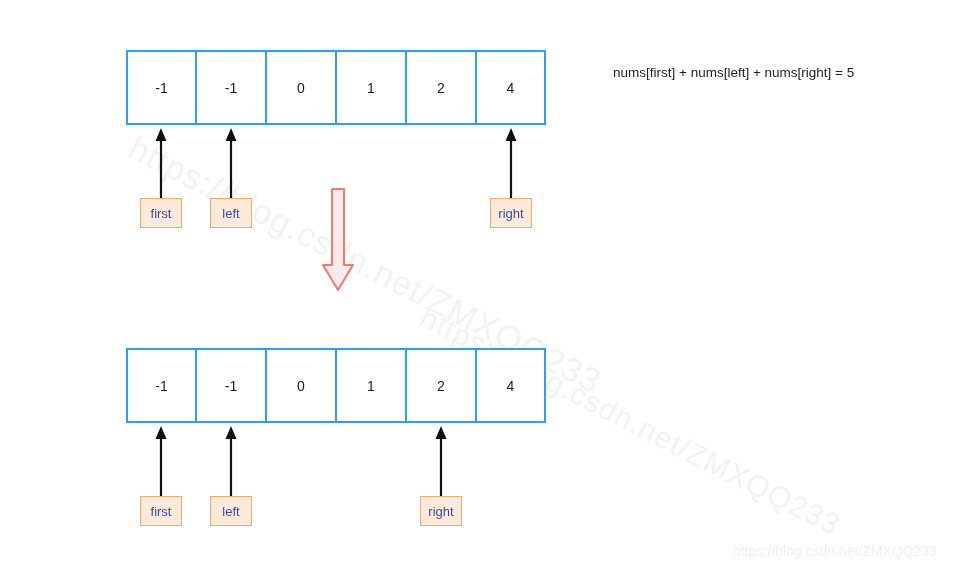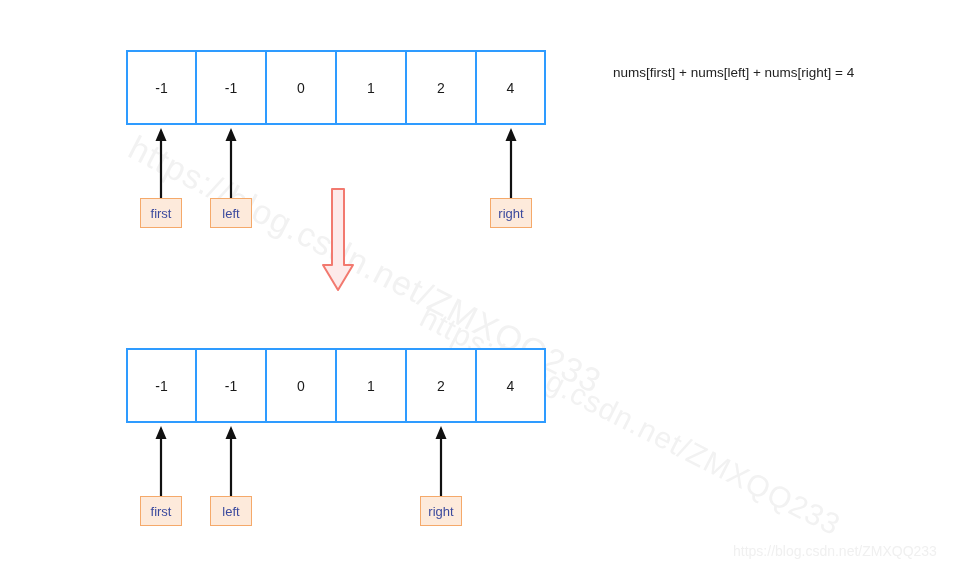--- a/index.html
+++ b/index.html
@@ -184,18 +184,18 @@
       <div class="ptr-label" style="top: 496px; left: 210px;">left</div>
       <div class="ptr-arrow" style="left: 434px; top: 426px;">
         <svg width="14" height="74" viewBox="0 0 14 74">
           <path d="M7 0 L12.5 13 L8.1 13 L8.1 74 L5.9 74 L5.9 13 L1.5 13 Z" fill="#111111"></path>
         </svg>
       </div>
       <div class="ptr-label" style="top: 496px; left: 420px;">right</div>
     </div>
 
   <div class="annotation">
-    <div class="line1">nums[first] + nums[left] + nums[right] = 4</div>
+    <div class="line1">nums[first] + nums[left] + nums[right] = 5</div>
   </div>
 
   <div class="wm-bottom">https://blog.csdn.net/ZMXQQ233</div>
 
 </div>
 
 </body></html>

